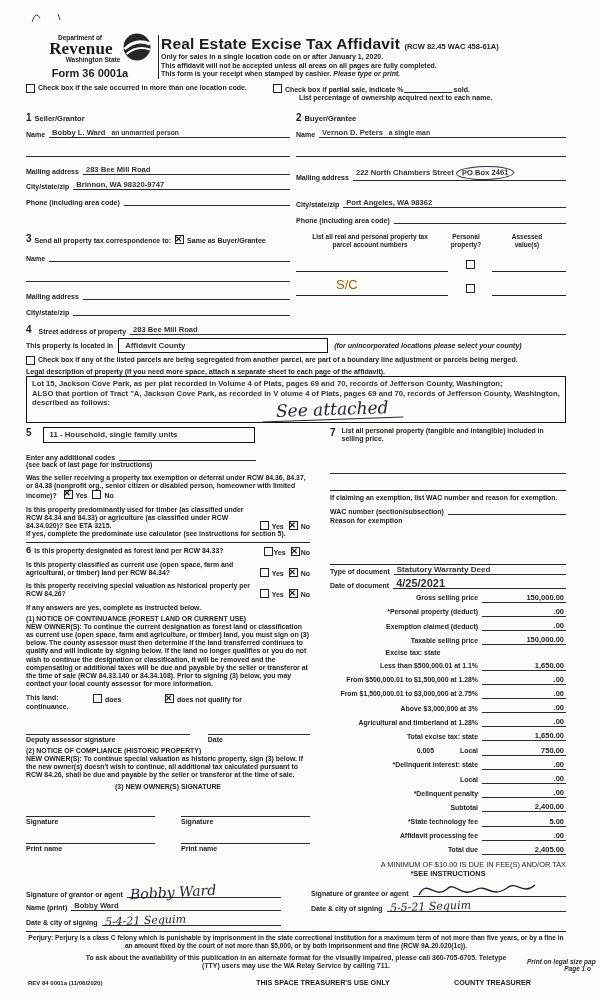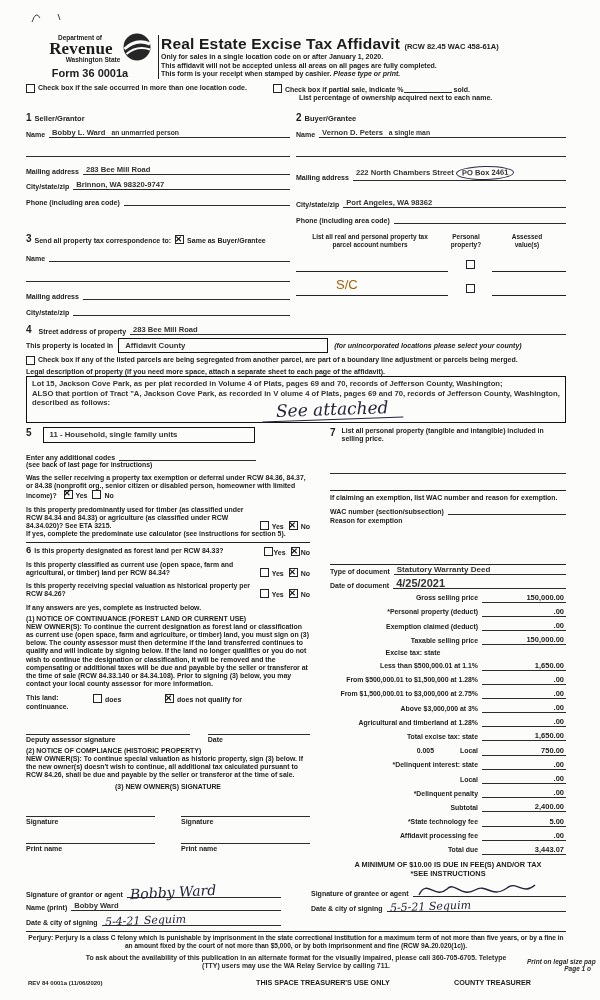--- a/index.html
+++ b/index.html
@@ -410,24 +410,24 @@
         <div class="taxrow">
             <span class="taxlbl">*State technology fee</span>
             <span class="taxval">5.00</span>
           </div>
         <div class="taxrow">
             <span class="taxlbl">Affidavit processing fee</span>
             <span class="taxval">.00</span>
           </div>
         <div class="taxrow">
             <span class="taxlbl">Total due</span>
-            <span class="taxval">3,443.07</span>
-          </div>
-      </div>
-      <div style="text-align:center;font-size:7.4px;font-weight:bold;margin-top:5px">A MINIMUM OF $10.00 IS DUE IN FEE(S) AND/OR TAX</div>
+            <span class="taxval">2,405.00</span>
+          </div>
+      </div>
+      <div style="text-align:right;font-size:7.4px;font-weight:normal;margin-top:5px">A MINIMUM OF $10.00 IS DUE IN FEE(S) AND/OR TAX</div>
       <div style="text-align:center;font-size:7.4px;font-weight:bold">*SEE INSTRUCTIONS</div>
     </div>
   </div>
 
   <div style="margin-top:6px">
     <div style="display:flex;gap:30px">
       <div style="flex:1">
         <div class="s8row">
           <span class="lbl">Signature of grantor or agent</span>
           <span class="fld" style="position:relative"><span class="hw" style="font-size:14px;display:inline-block;transform:rotate(-3deg);white-space:nowrap">Bobby Ward</span></span>

